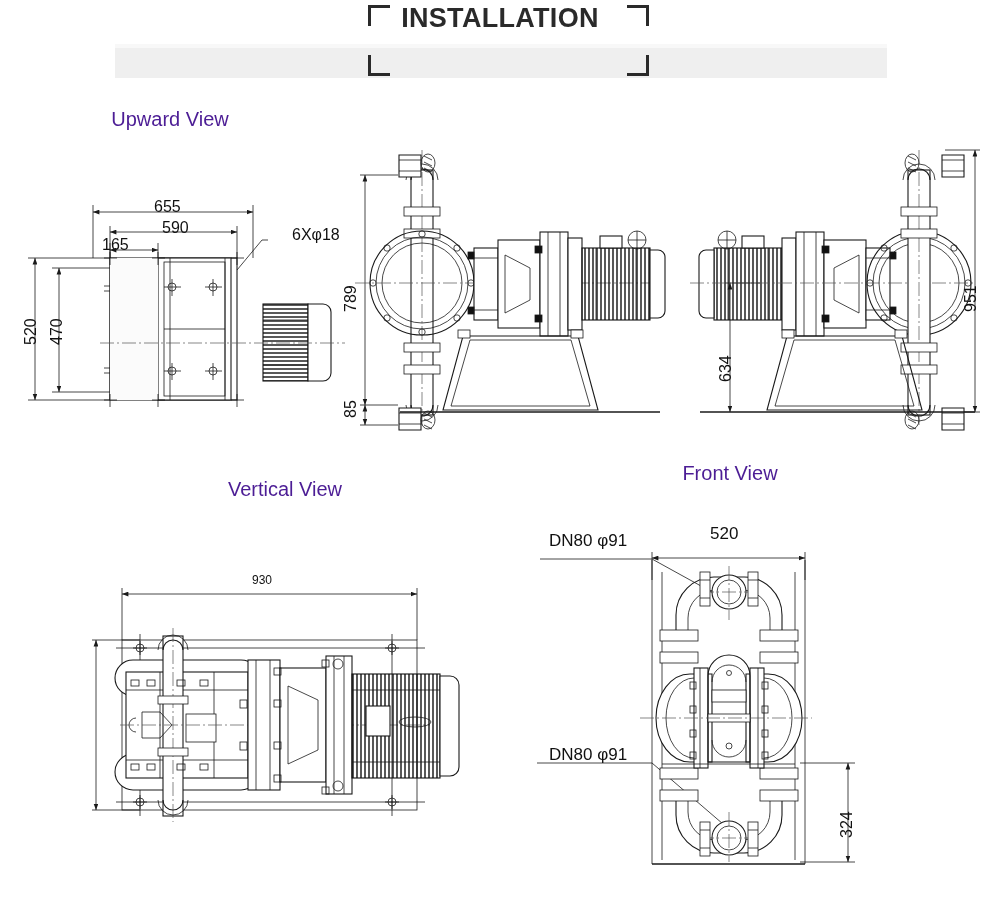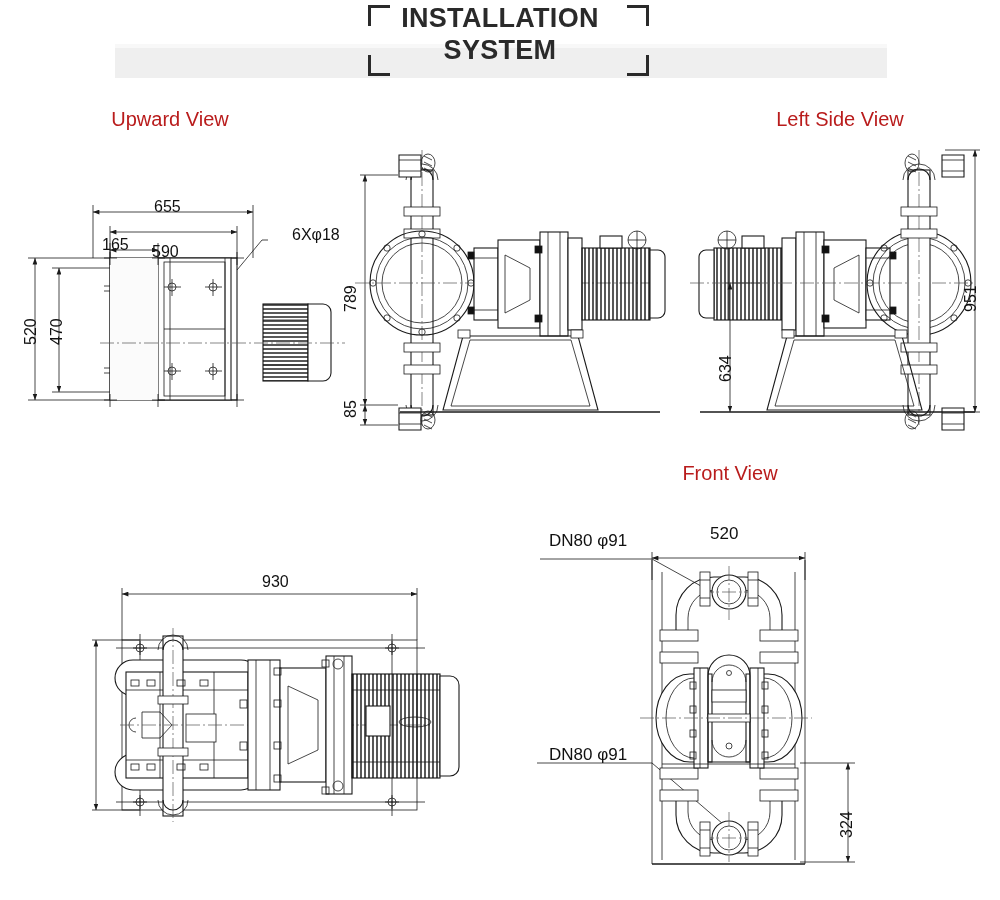--- a/index.html
+++ b/index.html
@@ -41,21 +41,21 @@
   .brk.tr{left:627px;top:5px;}
   .brk.tr .v{right:0;top:0;} .brk.tr .h{left:0;top:0;}
   .brk.bl{left:368px;top:55px;}
   .brk.bl .v{left:0;top:0;} .brk.bl .h{left:0;bottom:0;}
   .brk.br{left:627px;top:55px;}
   .brk.br .v{right:0;top:0;} .brk.br .h{left:0;bottom:0;}
 
   
   .vtitle{
     position:absolute;text-align:center;
-    font-size:20px;color:#b91c1c;white-space:nowrap;
+    font-size:20px;color:#4c1d95;white-space:nowrap;
     font-family:"Liberation Sans","DejaVu Sans",sans-serif;
   }
 
   
   .dim{
     position:absolute;font-size:16px;color:#111;white-space:nowrap;
     font-family:"Liberation Sans","DejaVu Sans",sans-serif;
   }
   .dim.rot{transform:rotate(-90deg);transform-origin:left top;}
   svg{position:absolute;left:0;top:0;overflow:visible;}
@@ -70,57 +70,56 @@
 </style>
 </head>
 <body>
 
 <div class="page">
 
   <div class="hdr-band-fade"></div>
   <div class="hdr-band"></div>
   <div class="hdr-title">
     <span>INSTALLATION</span>
-    <span class="l2">SYSTEM</span>
   </div>
   <div class="brk tl">
       <i class="v"></i>
       <i class="h"></i>
     </div>
   <div class="brk tr">
       <i class="v"></i>
       <i class="h"></i>
     </div>
   <div class="brk bl">
       <i class="v"></i>
       <i class="h"></i>
     </div>
   <div class="brk br">
       <i class="v"></i>
       <i class="h"></i>
     </div>
 
   <div class="vtitle" style="left:70px;top:108px;width:200px;">Upward View</div>
-  <div class="vtitle" style="left:740px;top:108px;width:200px;">Left Side View</div>
+  <div class="vtitle" style="left:185px;top:478px;width:200px;">Vertical View</div>
   <div class="vtitle" style="left:630px;top:462px;width:200px;">Front View</div>
 
   <div class="dim" style="left:154px;top:198px;text-align:right;">655</div>
-  <div class="dim" style="left:152px;top:219px;margin-top:24px;">590</div>
+  <div class="dim" style="left:162px;top:219px;">590</div>
   <div class="dim" style="left:102px;top:236px;">165</div>
   <div class="dim" style="left:260px;top:226px;margin-left:32px;">6Xφ18</div>
   <div class="dim rot" style="left:22px;top:345px;">520</div>
   <div class="dim rot" style="left:48px;top:345px;">470</div>
 
   <div class="dim rot" style="left:342px;top:312px;">789</div>
   <div class="dim rot" style="left:342px;top:418px;">85</div>
 
   <div class="dim rot" style="left:962px;top:312px;">951</div>
   <div class="dim rot" style="left:717px;top:382px;">634</div>
 
-  <div class="dim" style="left:262px;top:573px;font-size:16px;">930</div>
+  <div class="dim" style="left:252px;top:573px;font-size:12px;">930</div>
 
   <div class="dim" style="left:549px;top:531px;font-size:17px;">DN80 φ91</div>
   <div class="dim" style="left:549px;top:745px;font-size:17px;">DN80 φ91</div>
   <div class="dim" style="left:710px;top:524px;font-size:17px;">520</div>
   <div class="dim rot" style="left:838px;top:838px;">324</div>
 
   <svg width="1000" height="900">
     <defs>
       <marker id="ar" markerWidth="9" markerHeight="9" refX="8" refY="3" orient="auto">
         <path d="M0,0 L8,3 L0,6 z" fill="#1a1a1a"></path>

